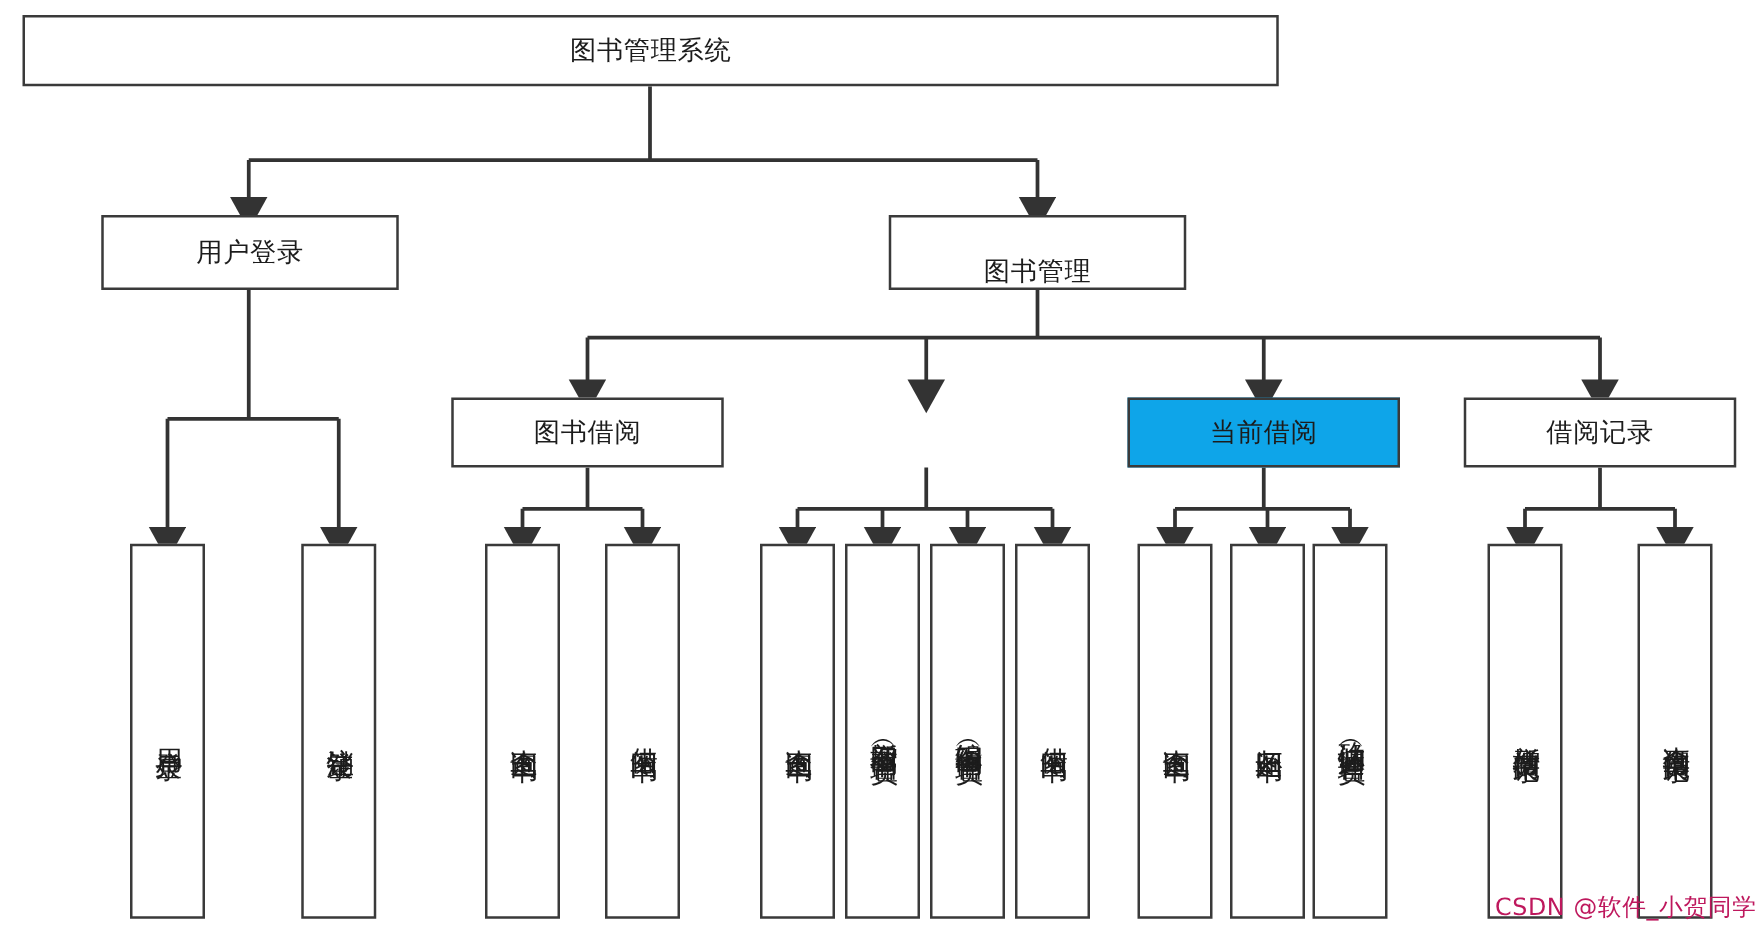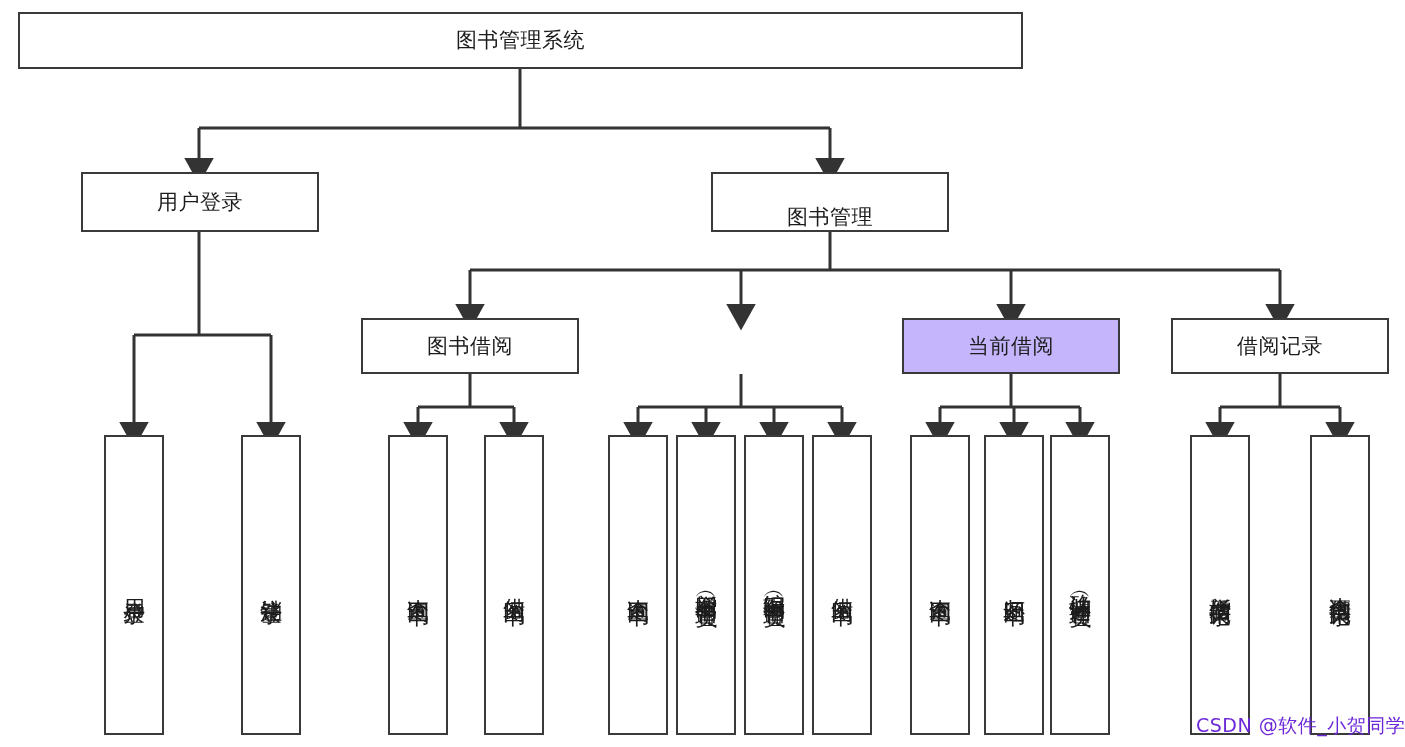--- a/index.html
+++ b/index.html
@@ -138,21 +138,21 @@
   <div class="node" style="left: 81px; top: 172px; width: 238px; height: 60px; border-color: rgb(58, 58, 58); background: rgb(255, 255, 255); color: rgb(28, 28, 28);">
     <span class="node-label">用户登录</span>
   </div>
   <div class="node" style="left: 711px; top: 172px; width: 238px; height: 60px; border-color: rgb(58, 58, 58); background: rgb(255, 255, 255); color: rgb(28, 28, 28); align-items: flex-end;">
     <span class="node-label">图书管理</span>
   </div>
 
   <div class="node" style="left: 361px; top: 318px; width: 218px; height: 56px; border-color: rgb(58, 58, 58); background: rgb(255, 255, 255); color: rgb(28, 28, 28);">
     <span class="node-label">图书借阅</span>
   </div>
-  <div class="node" style="left: 902px; top: 318px; width: 218px; height: 56px; border-color: rgb(58, 58, 58); background: #c4b5fd; color: rgb(28, 28, 28);">
+  <div class="node" style="left: 902px; top: 318px; width: 218px; height: 56px; border-color: rgb(58, 58, 58); background: #0ea5e9; color: rgb(28, 28, 28);">
     <span class="node-label">当前借阅</span>
   </div>
   <div class="node" style="left: 1171px; top: 318px; width: 218px; height: 56px; border-color: rgb(58, 58, 58); background: rgb(255, 255, 255); color: rgb(28, 28, 28);">
     <span class="node-label">借阅记录</span>
   </div>
 
   <div class="node leaf" style="left: 104px; top: 435px; width: 60px; height: 300px; border-color: rgb(58, 58, 58); background: rgb(255, 255, 255); color: rgb(28, 28, 28);">
     <span class="node-label">用户登录</span>
   </div>
   <div class="node leaf" style="left: 241px; top: 435px; width: 60px; height: 300px; border-color: rgb(58, 58, 58); background: rgb(255, 255, 255); color: rgb(28, 28, 28);">
@@ -185,15 +185,15 @@
   <div class="node leaf" style="left: 1050px; top: 435px; width: 60px; height: 300px; border-color: rgb(58, 58, 58); background: rgb(255, 255, 255); color: rgb(28, 28, 28);">
     <span class="node-label">确认归还（管理员）</span>
   </div>
   <div class="node leaf" style="left: 1190px; top: 435px; width: 60px; height: 300px; border-color: rgb(58, 58, 58); background: rgb(255, 255, 255); color: rgb(28, 28, 28);">
     <span class="node-label">新增借阅记录</span>
   </div>
   <div class="node leaf" style="left: 1310px; top: 435px; width: 60px; height: 300px; border-color: rgb(58, 58, 58); background: rgb(255, 255, 255); color: rgb(28, 28, 28);">
     <span class="node-label">查询借阅记录</span>
   </div>
 
-  <div class="watermark" style="left: 1196px; top: 713px; color: #6d28d9;">CSDN @软件_小贺同学</div>
+  <div class="watermark" style="left: 1196px; top: 713px; color: #be185d;">CSDN @软件_小贺同学</div>
 
 </div>
 
 </body></html>

